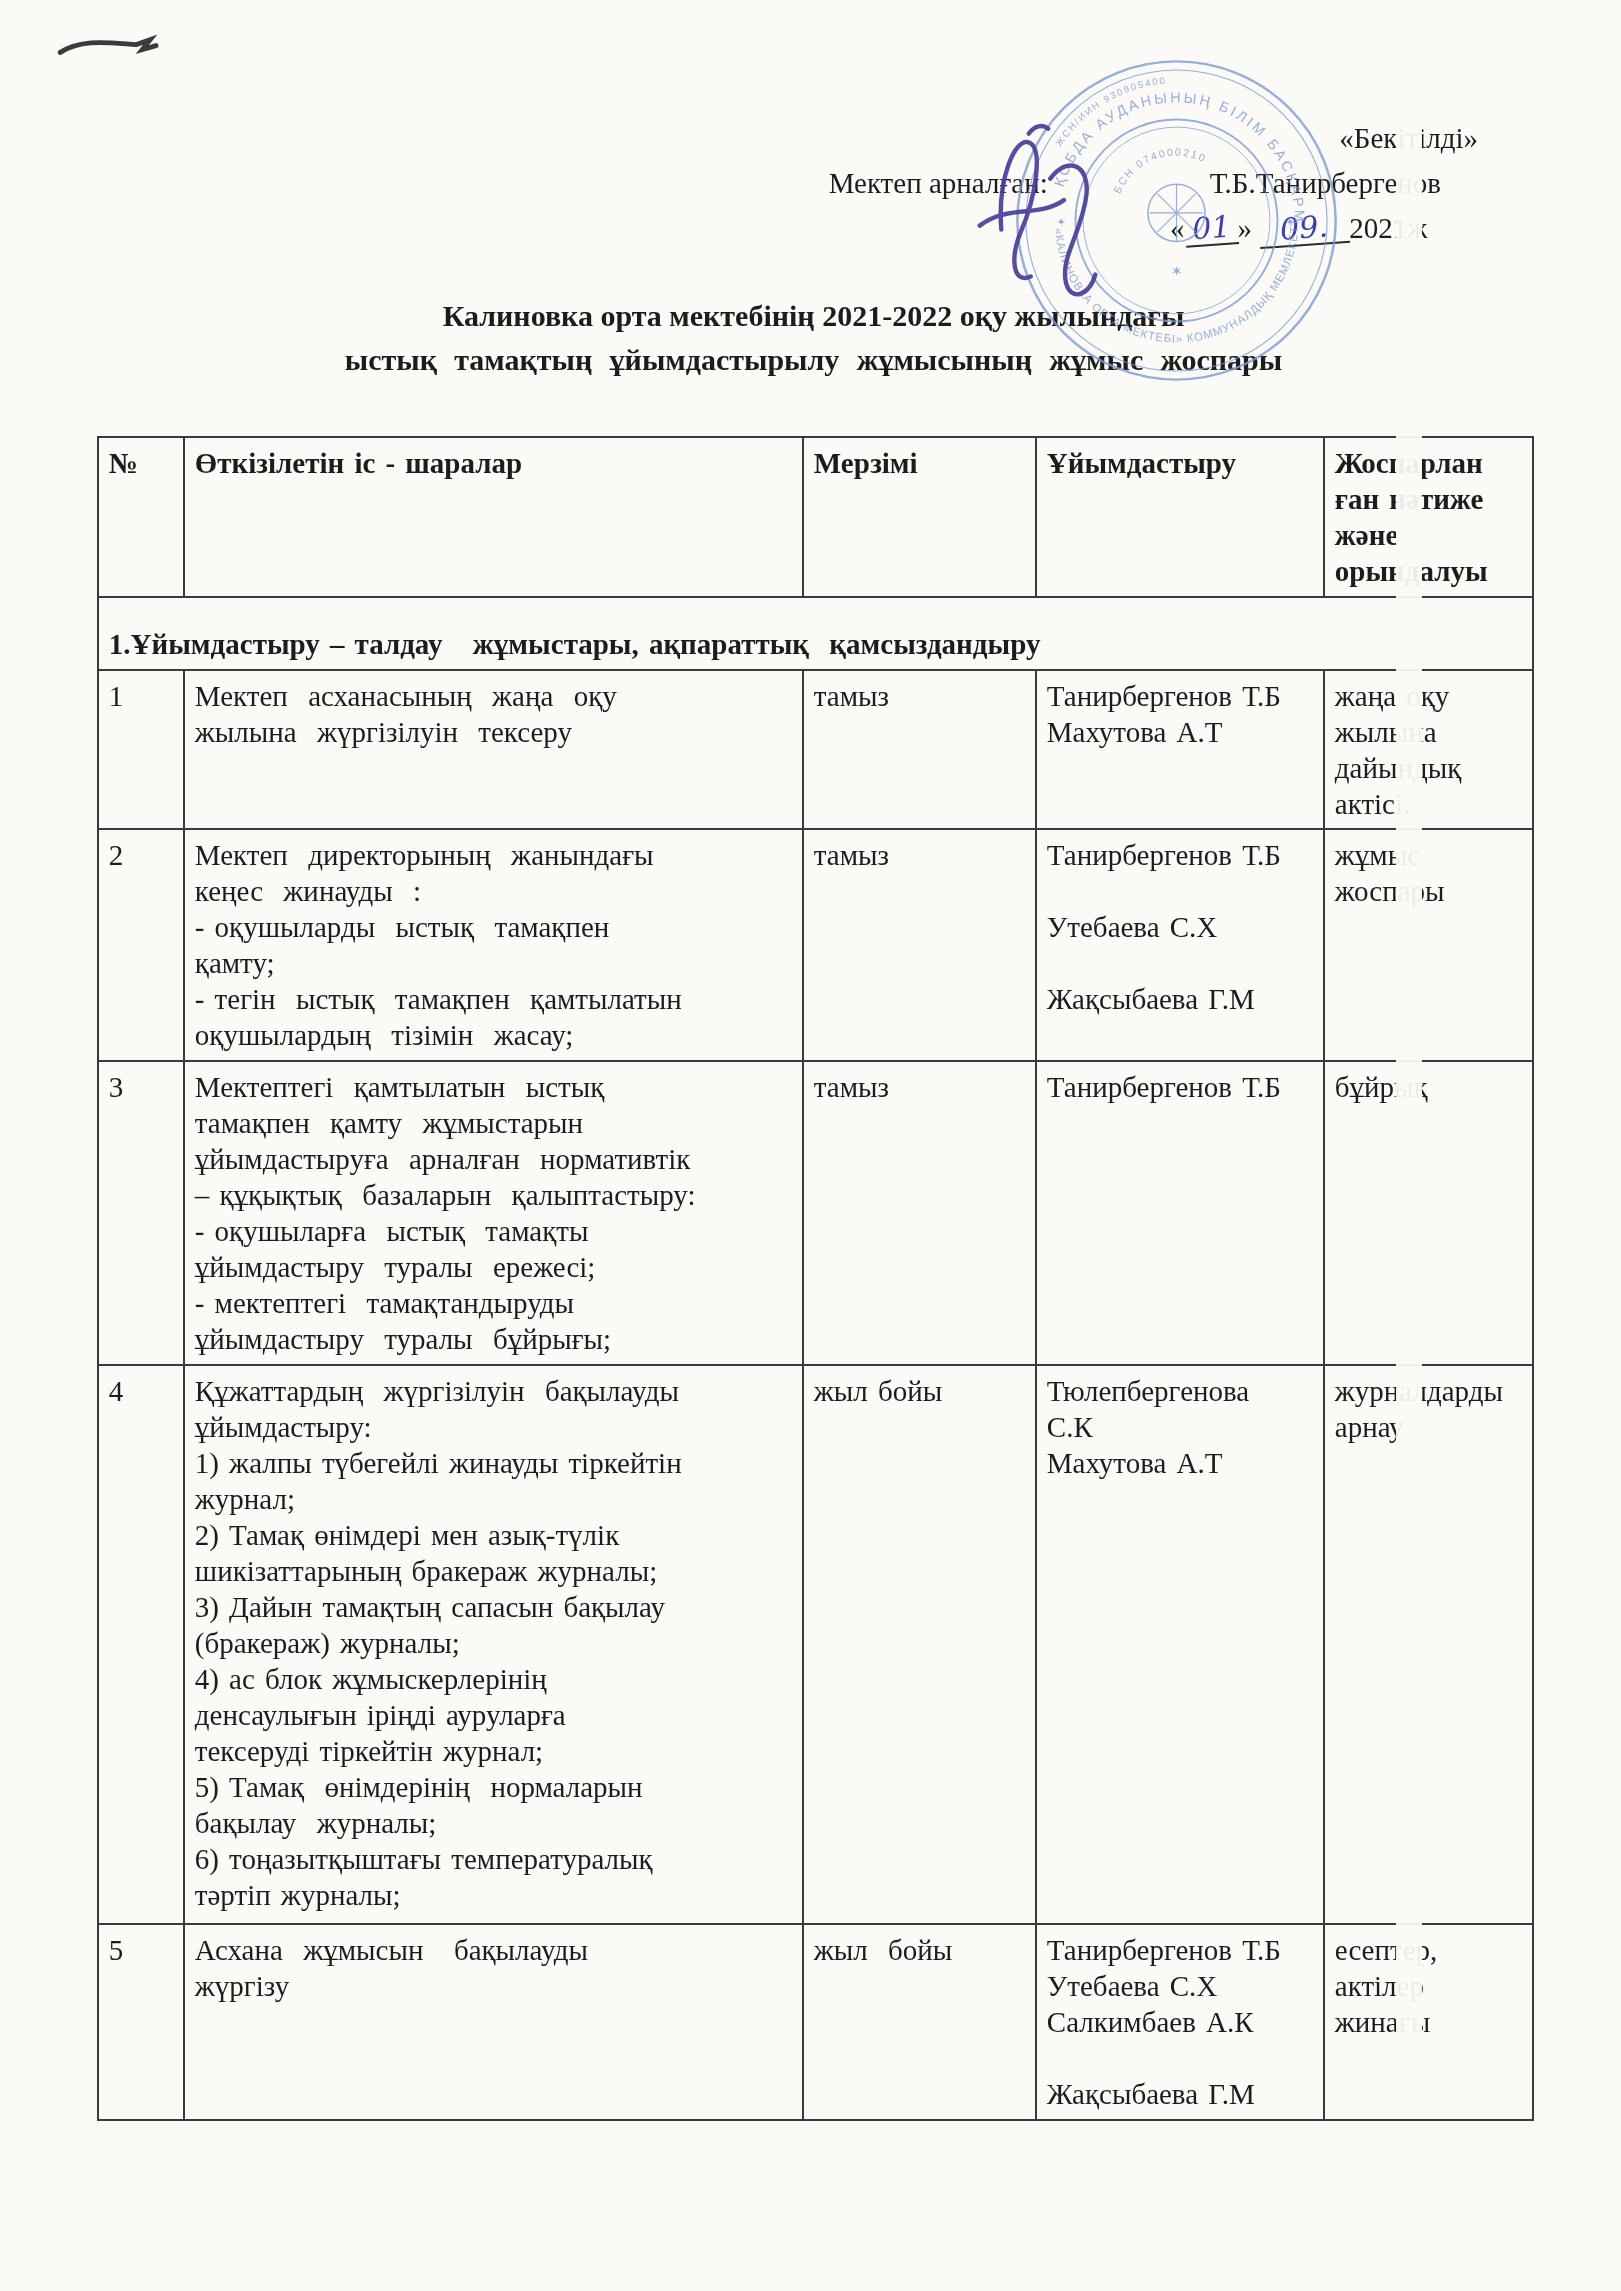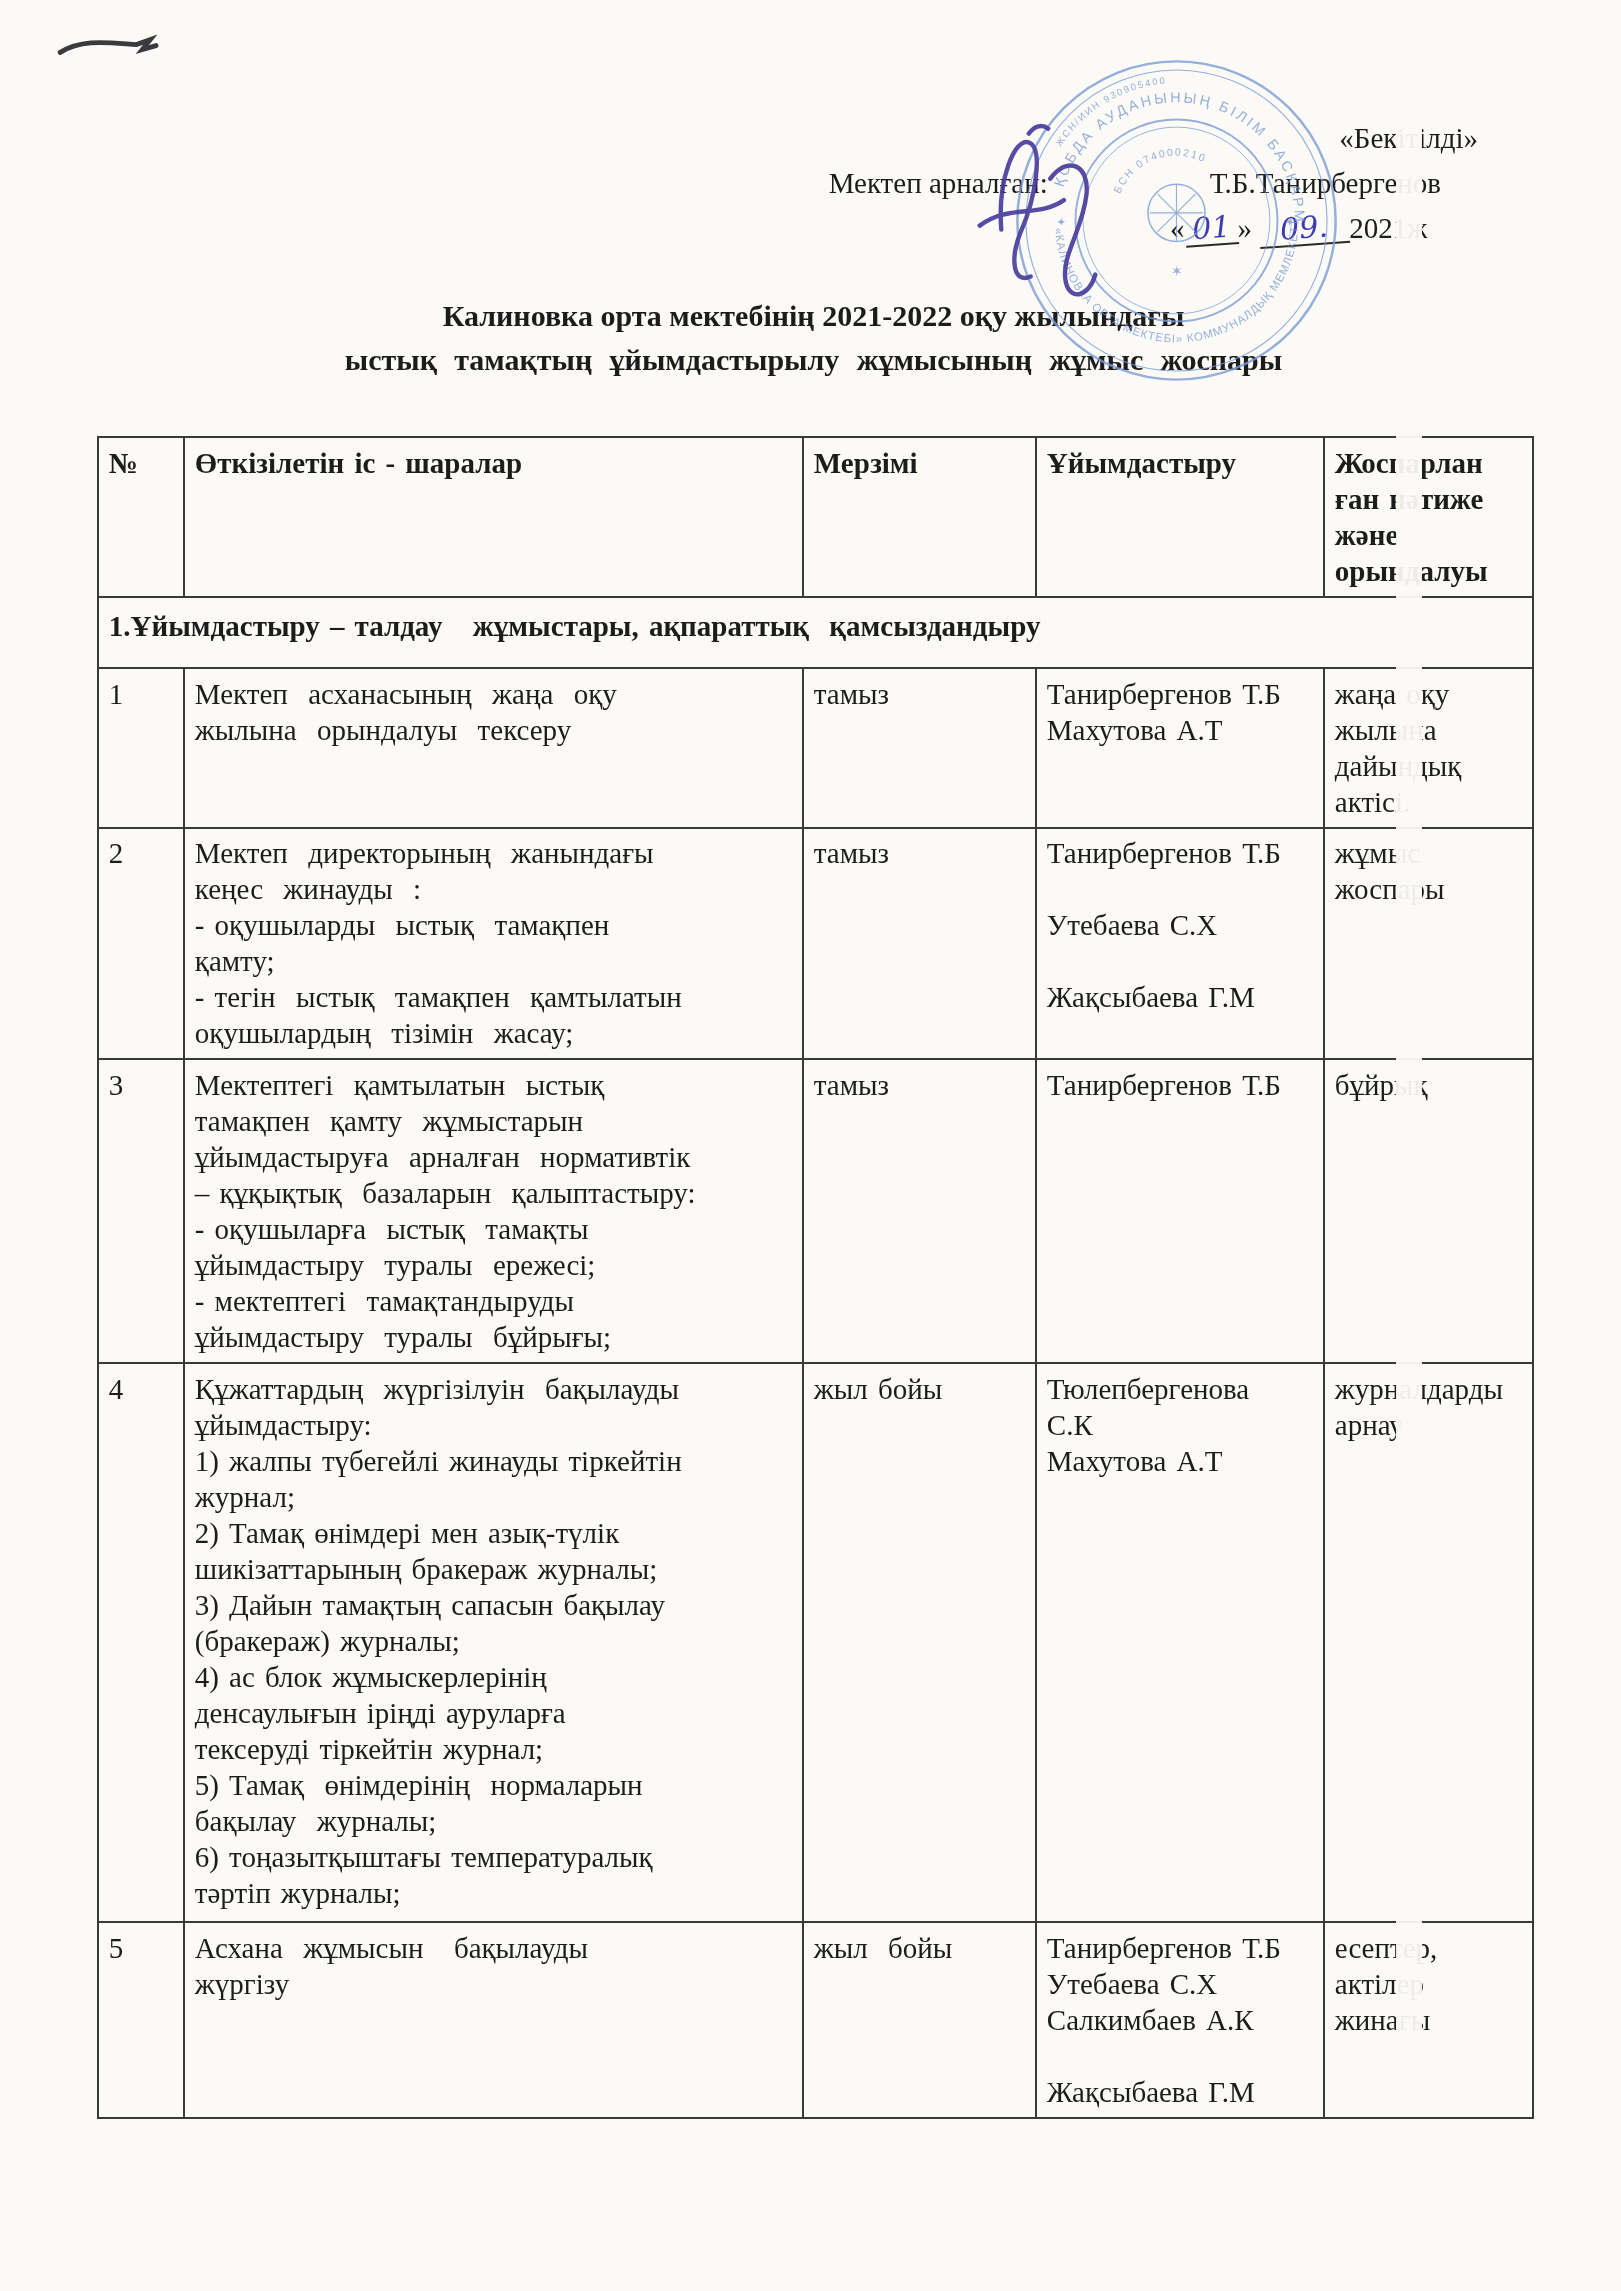--- a/index.html
+++ b/index.html
@@ -47,21 +47,21 @@
     white-space:pre-wrap;word-spacing:2.9px;overflow:hidden;
   }
   th{font-weight:bold;}
   tr.hdr{height:152px;}
   tr.sec{height:71px;}
   tr.r1{height:157px;}
   tr.r2{height:231px;}
   tr.r3{height:301px;}
   tr.r4{height:559px;}
   tr.r5{height:186px;}
-  td.sec-cell{font-weight:bold;padding-top:10px;}
+  td.sec-cell{font-weight:bold;padding-top:28px;}
   
   .scan-strip{
     position:absolute;left:1396px;top:76px;width:25.5px;height:2019px;
     background:rgba(251,250,247,0.94);z-index:6;
   }
   .pen-mark{position:absolute;left:54px;top:27.4px;z-index:2;}
 </style>
 </head>
 <body>
 
@@ -134,21 +134,21 @@
 ған нәтиже
 және
 орындалуы</th>
       </tr>
       <tr class="sec">
         <td class="sec-cell" colspan="5">1.Ұйымдастыру – талдау   жұмыстары, ақпараттық  қамсыздандыру</td>
       </tr>
       <tr class="r1">
         <td>1</td>
         <td>Мектеп  асханасының  жаңа  оқу
-жылына  орындалуы  тексеру</td>
+жылына  жүргізілуін  тексеру</td>
         <td>тамыз</td>
         <td>Танирбергенов Т.Б
 Махутова А.Т</td>
         <td>жаңа оқу жылына дайындық актісі.</td>
       </tr>
       <tr class="r2">
         <td>2</td>
         <td>Мектеп  директорының  жанындағы
 кеңес  жинауды  :
 - оқушыларды  ыстық  тамақпен

